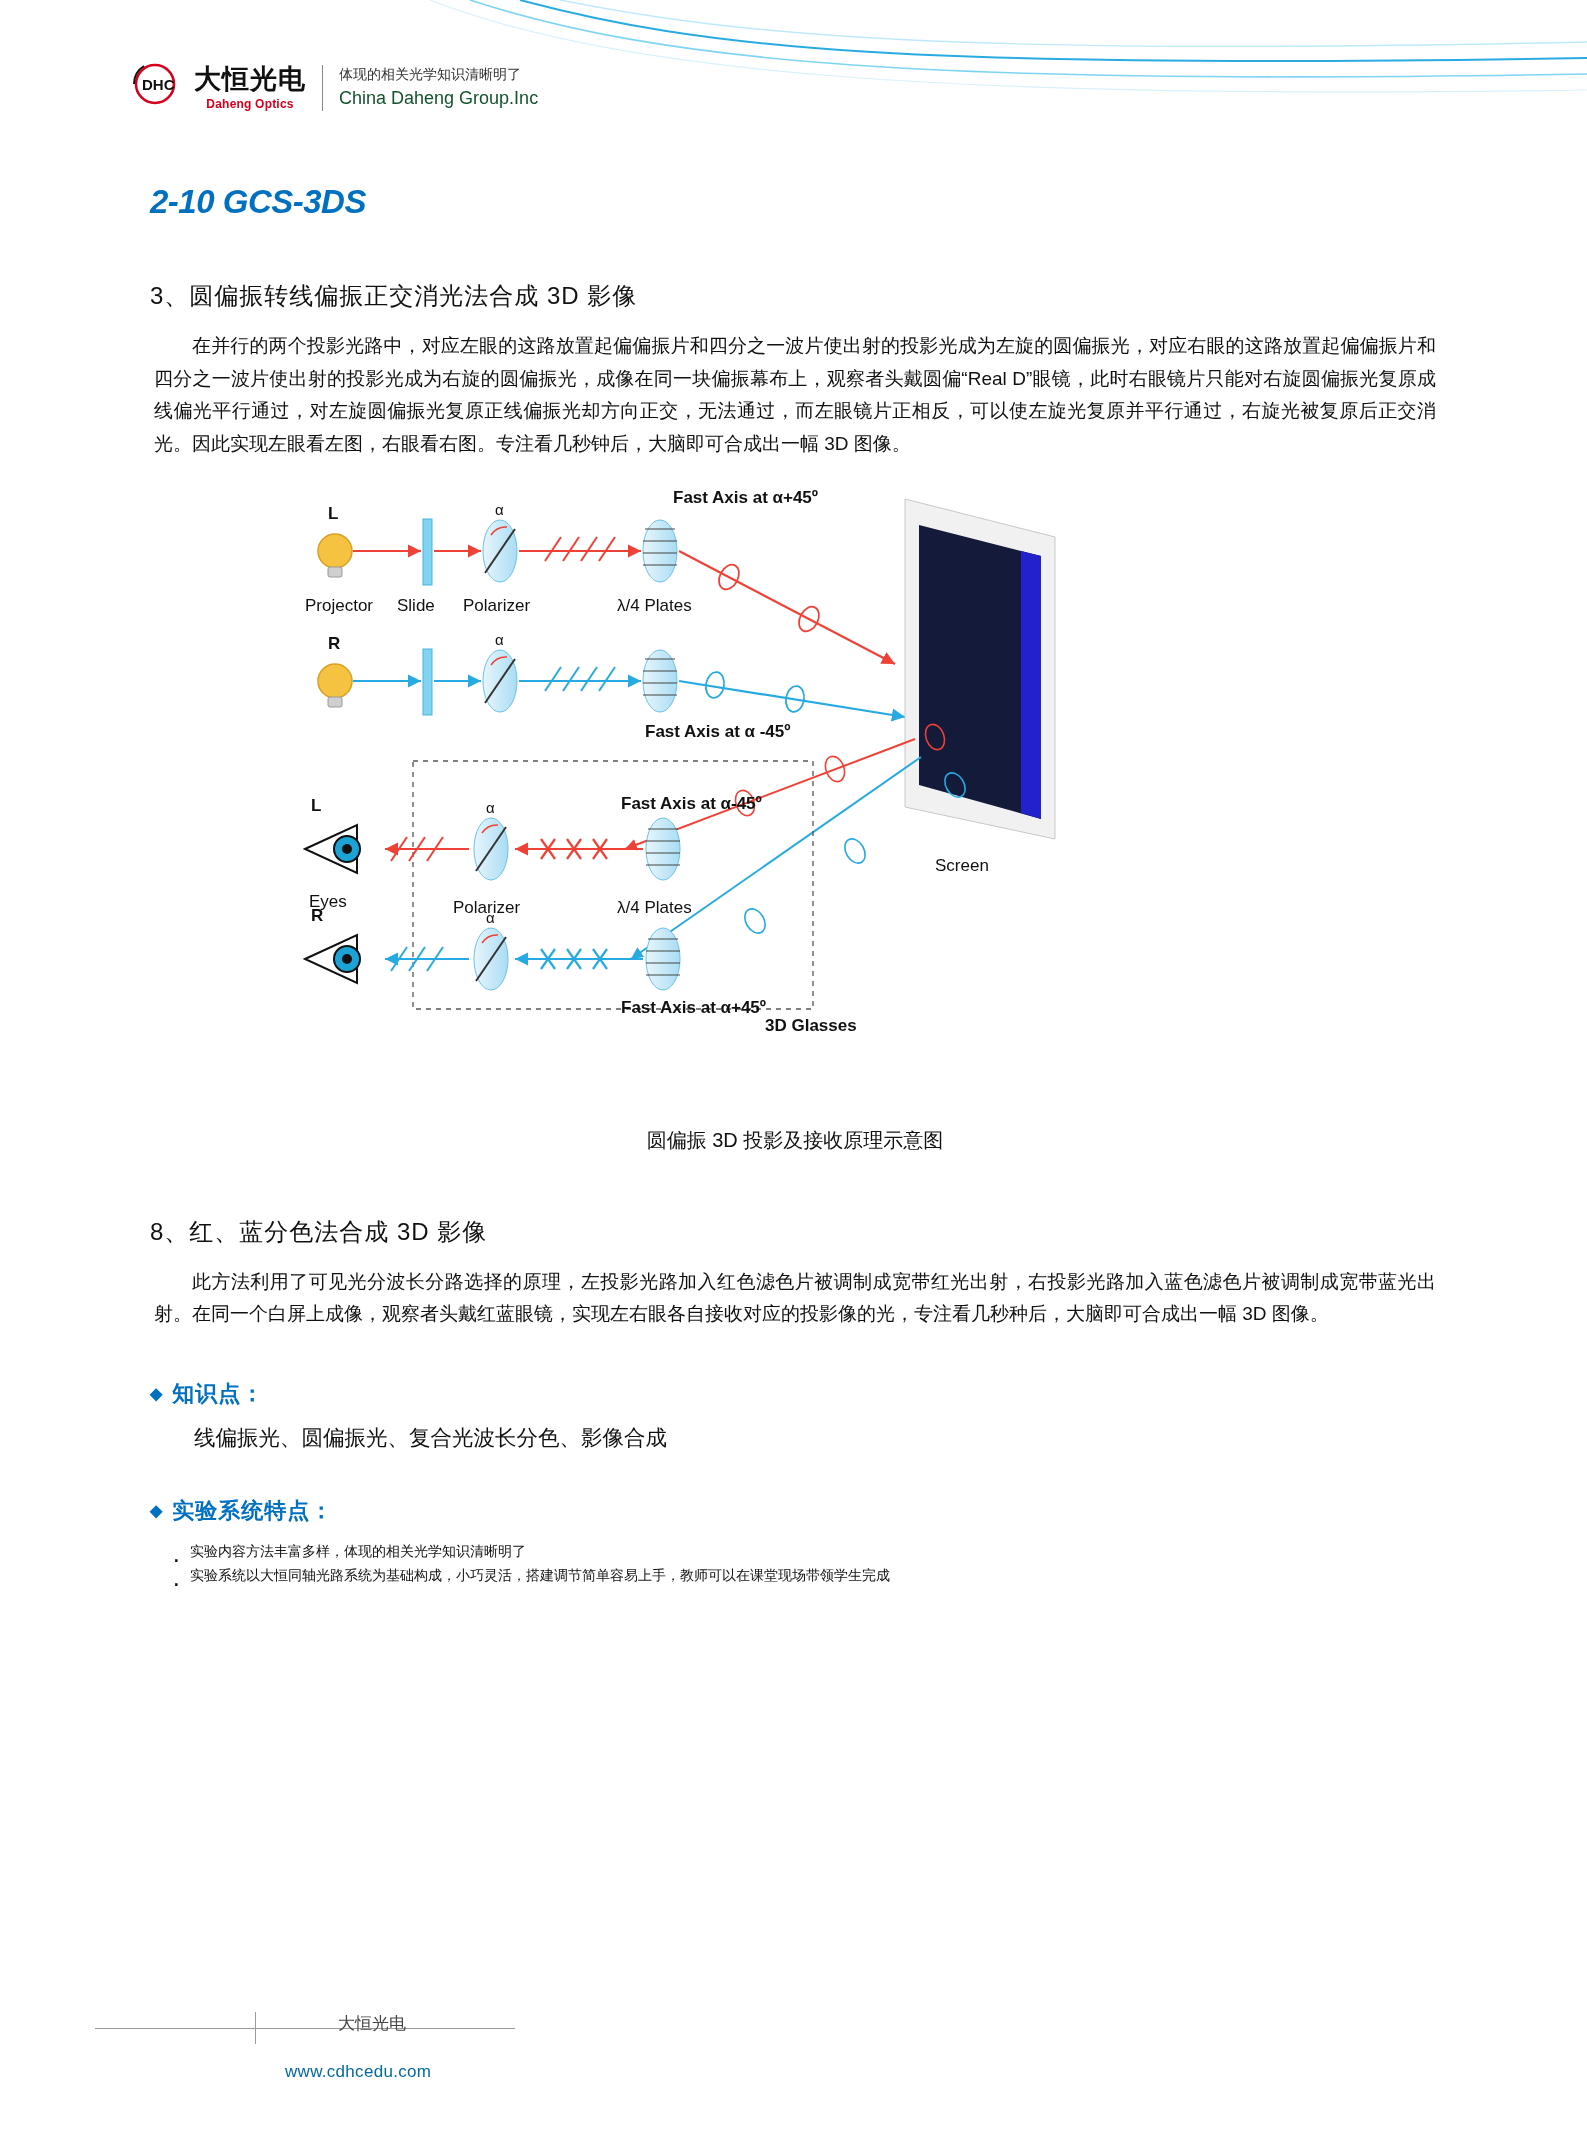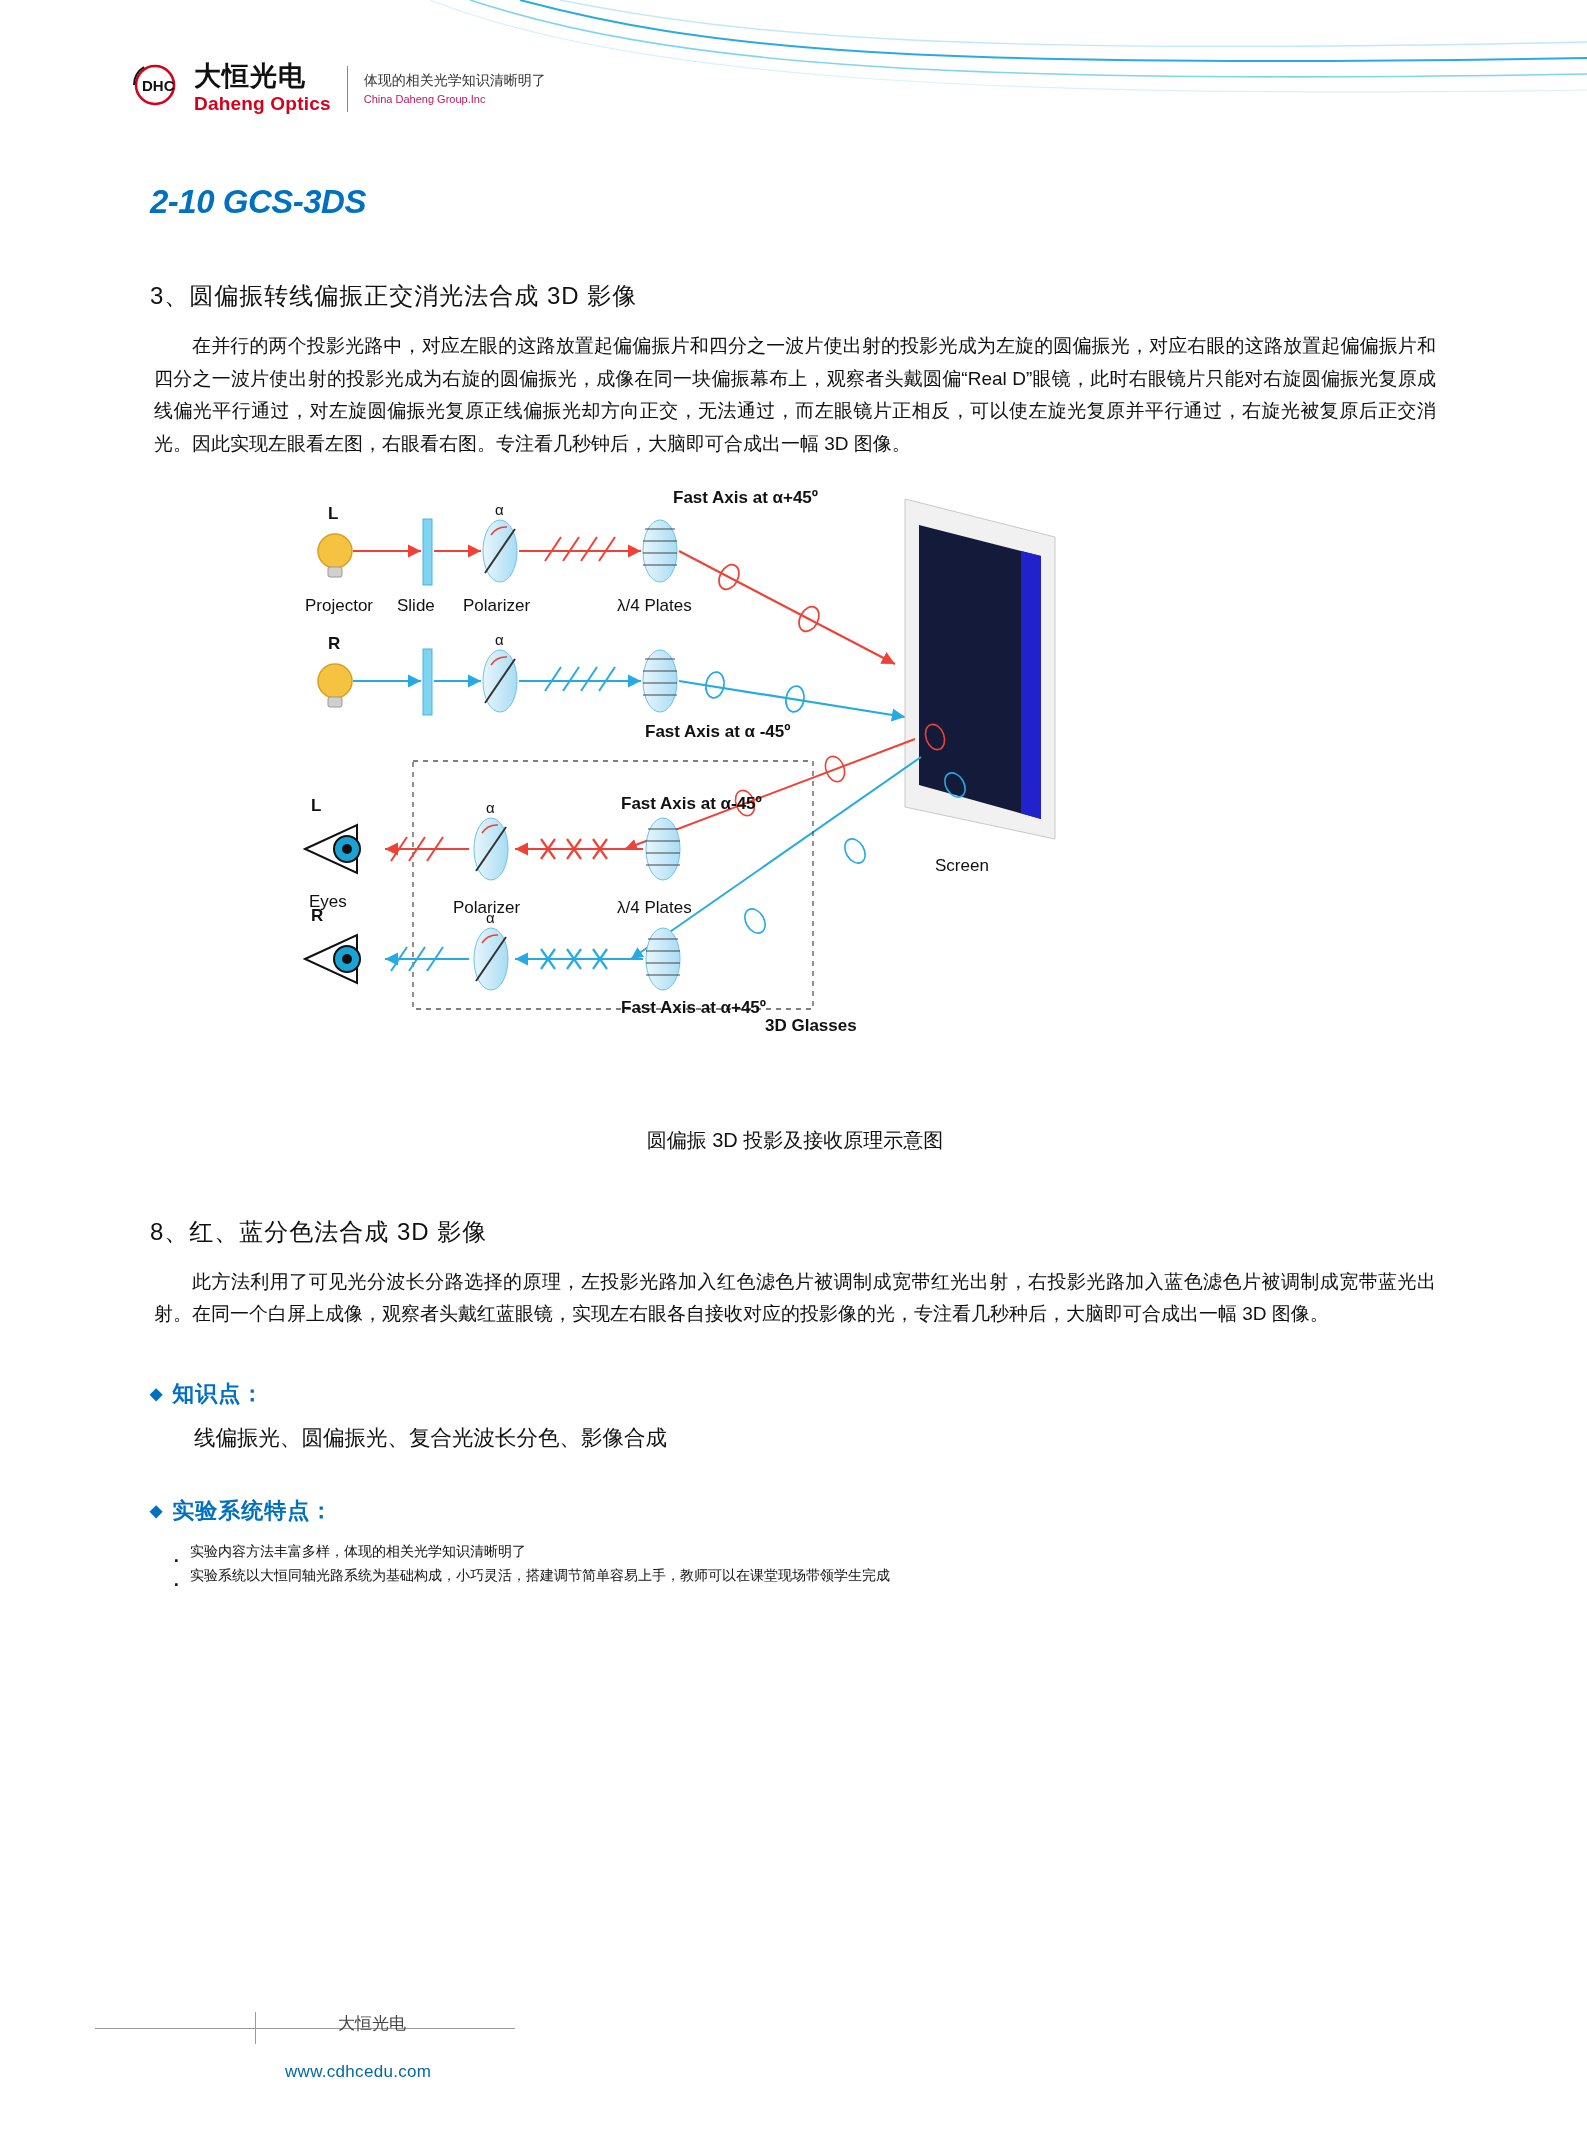--- a/index.html
+++ b/index.html
@@ -12,24 +12,24 @@
     overflow-x:hidden;
   }
   
   .header-swoosh { position:absolute; top:0; left:0; width:1587px; height:120px; pointer-events:none; }
 
   
   .logo-block { position:absolute; top:62px; left:128px; display:flex; align-items:center; }
   .logo-mark { width:66px; height:52px; position:relative; }
   .logo-mark svg { display:block; }
   .logo-cn { font-size:27px; font-weight:bold; color:#111; letter-spacing:1px; line-height:1.05; }
-  .logo-en { font-size:19px; font-weight:bold; color:#d6001c; letter-spacing:.2px; margin-top:3px;text-align:center; }
+  .logo-en { font-size:12px; font-weight:bold; color:#d6001c; letter-spacing:.2px; margin-top:3px;text-align:center; }
   .logo-divider { width:1px; height:46px; background:#8a8a8a; margin:0 16px; }
   .logo-sub1 { font-size:14px; color:#333; line-height:1.5; }
-  .logo-sub2 { font-size:11px; color:#be185d; line-height:1.5; }
+  .logo-sub2 { font-size:18px; color:#14532d; line-height:1.5; }
 
   
   .doc-title {
     position:absolute; top:183px; left:150px;
     font-size:33px; font-weight:bold; font-style:italic;
     color:#0070c0; letter-spacing:-0.5px;
     font-family:Liberation Sans, sans-serif;
   }
 
   

